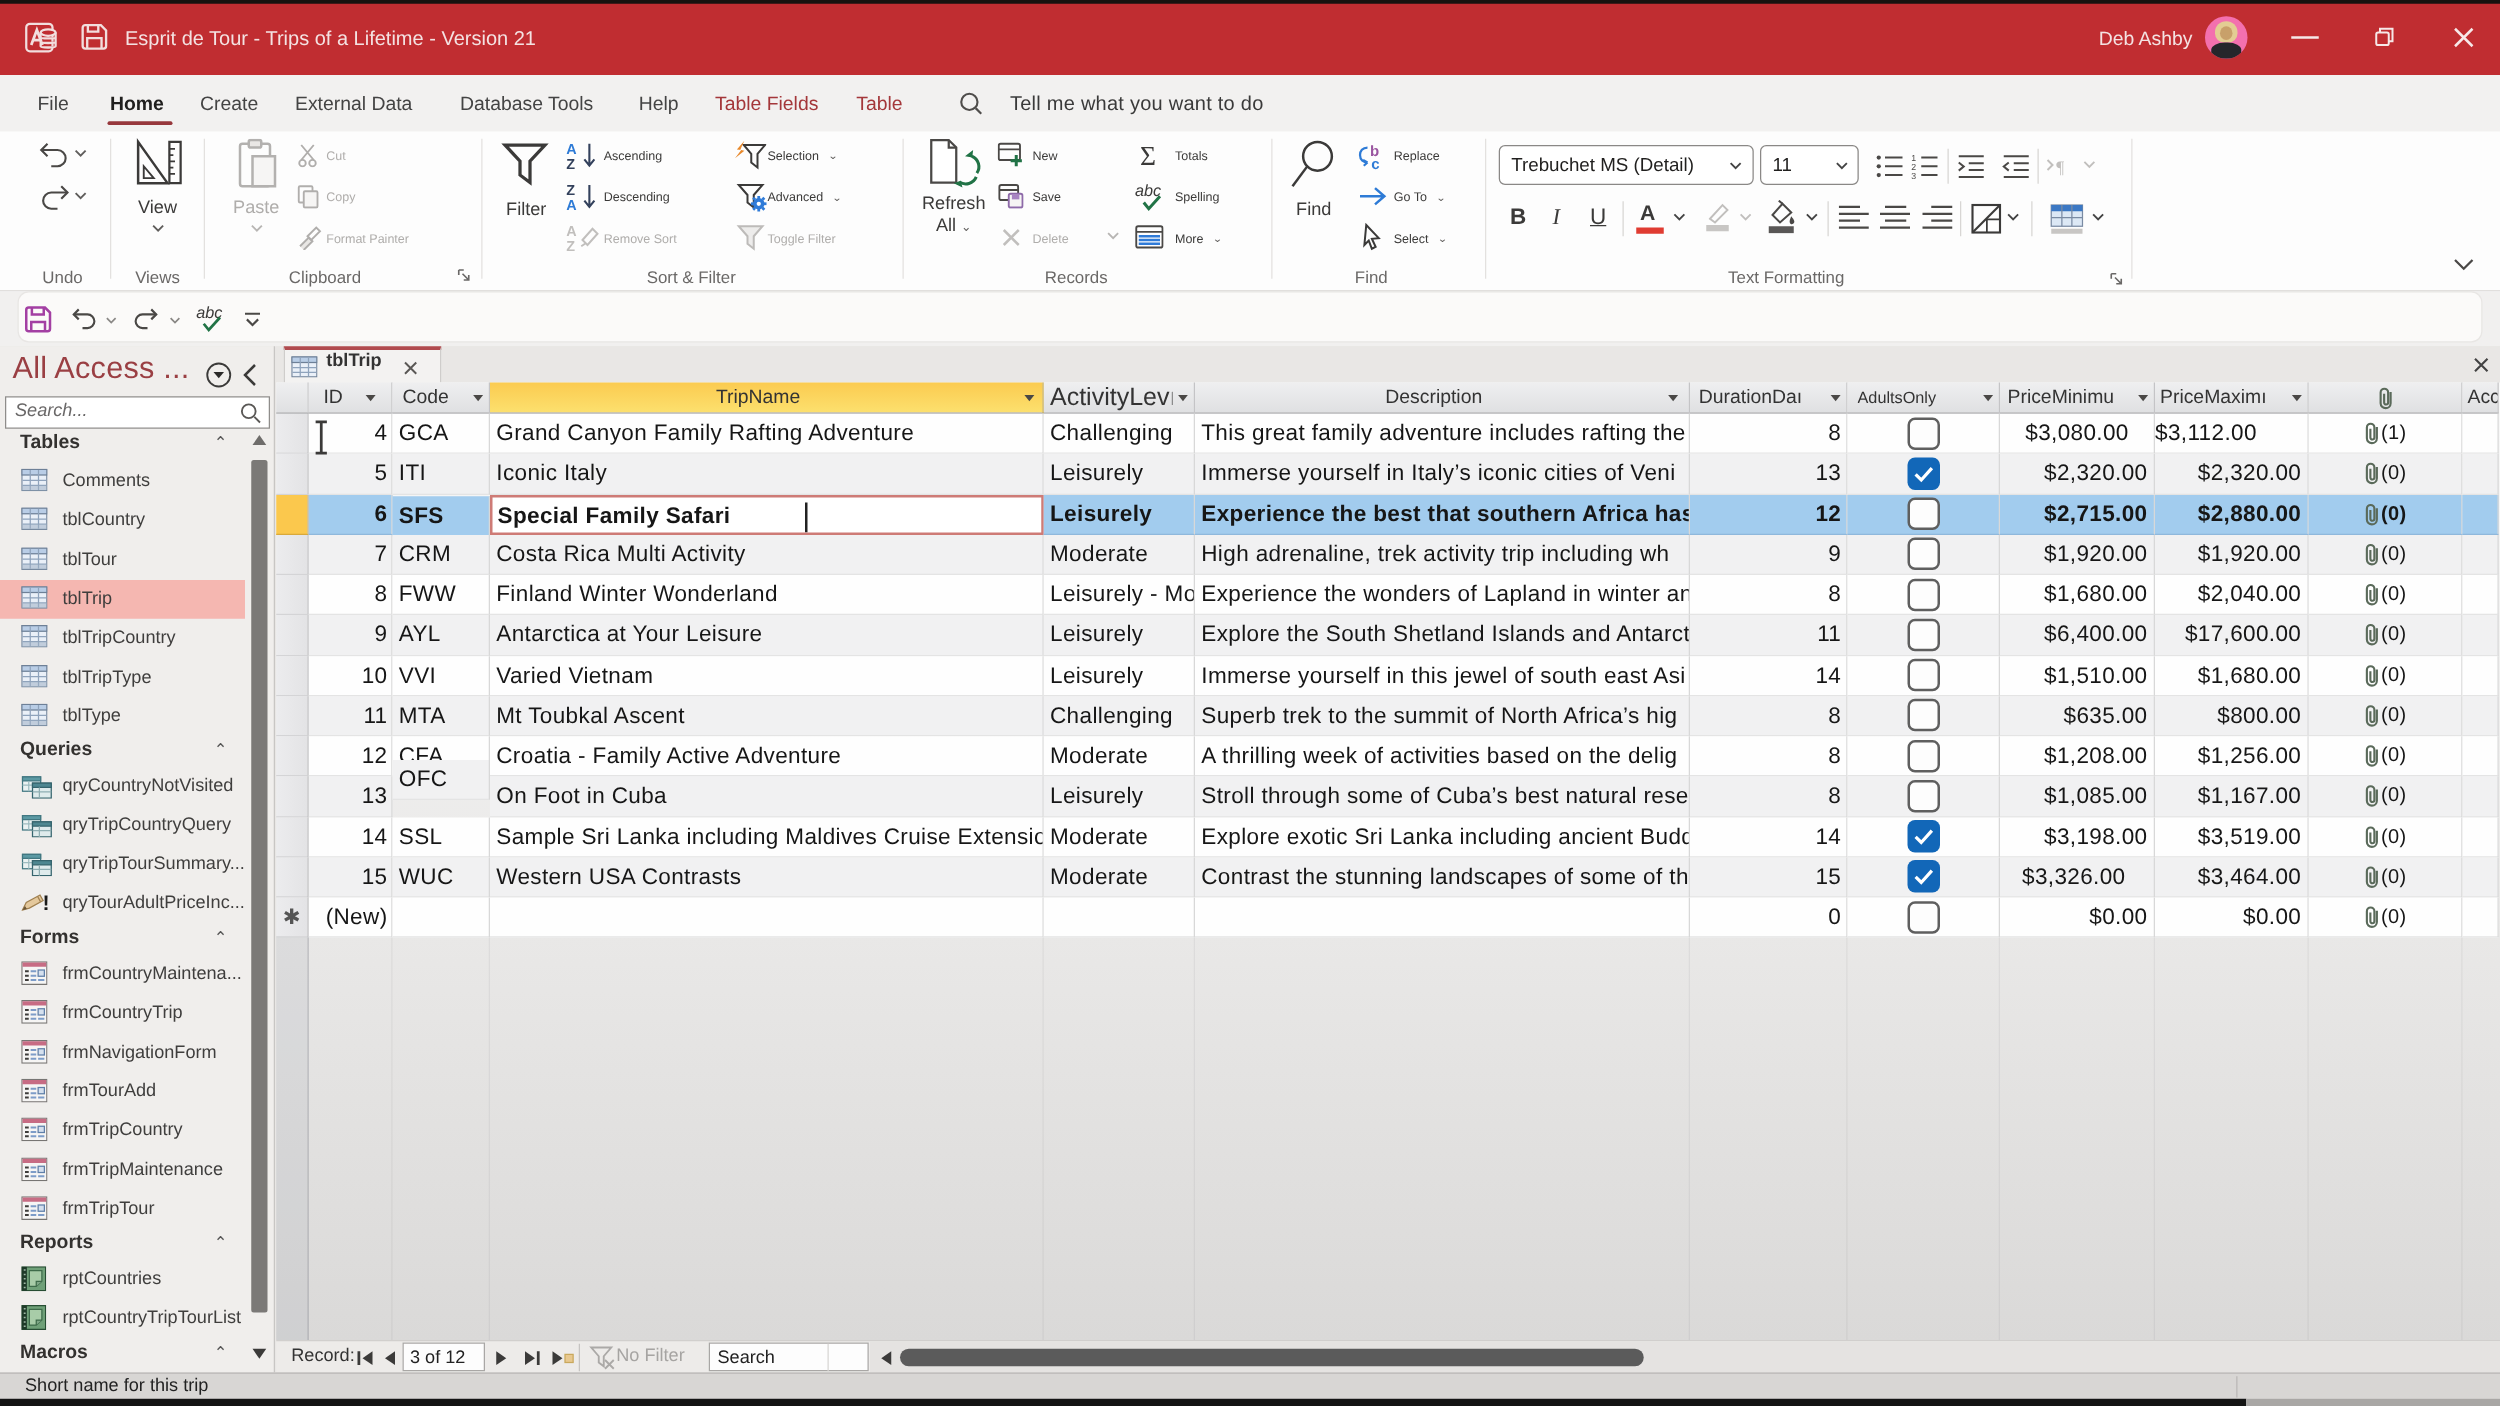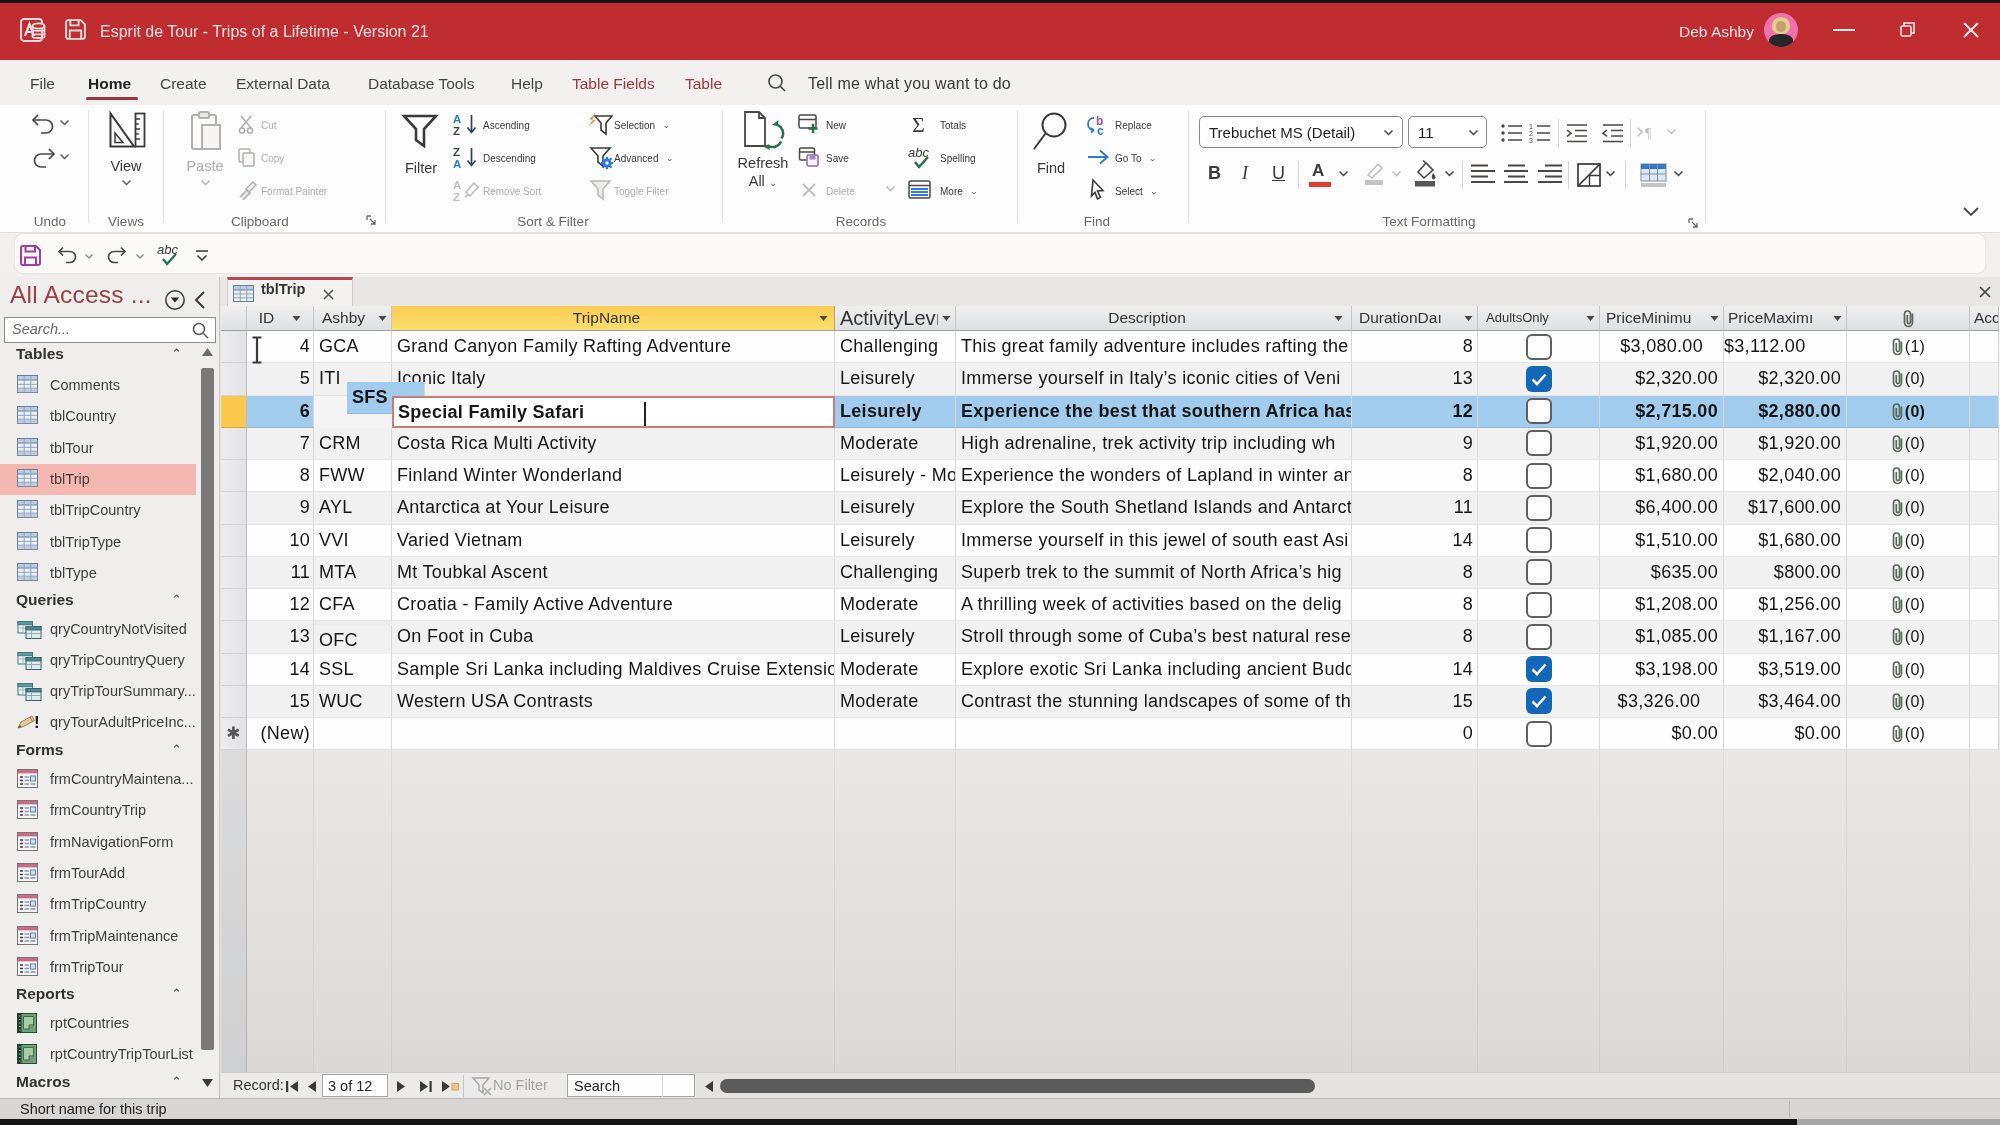--- a/index.html
+++ b/index.html
@@ -714,21 +714,21 @@
         <div style="display:flex;align-items:center;justify-content:center;height:100%">
           <span>ID</span>
           <span style="width:14px"></span>
           <svg width="9" height="7" viewBox="0 0 9 7" style="margin-left:4px">
             <path d="M0.5 1 H8.5 L4.5 6 Z" fill="#4A4846"></path>
           </svg>
         </div>
       </div>
       <div class="abs " style="left:93px;top:0px;width:78px;height:25px;background:linear-gradient(#EFEFF0,#DFE0E2);border-right:1px solid #C4C4C6;border-bottom:1px solid #9FA0A2;font-size:15.5px;letter-spacing:0;color:#333;line-height:24px;white-space:nowrap;overflow:hidden;">
         <div style="display:flex;align-items:center;height:100%;padding-left:8px">
-          <span style="flex:1 1 auto;overflow:hidden">Ashby</span>
+          <span style="flex:1 1 auto;overflow:hidden">Code</span>
           <svg width="9" height="7" viewBox="0 0 9 7" style="margin-left:4px">
             <path d="M0.5 1 H8.5 L4.5 6 Z" fill="#4A4846"></path>
           </svg>
           <span style="width:4px"></span>
         </div>
       </div>
       <div class="abs " style="left:171px;top:0px;width:443px;height:25px;background:linear-gradient(#FBCB50,#FCE06E);border-right:1px solid #C4A43C;border-bottom:1px solid #9FA0A2;font-size:15.5px;letter-spacing:0;color:#333;">
         <div style="display:flex;align-items:center;height:100%;padding:0 6px">
           <span style="flex:1;text-align:center">TripName</span>
           <svg width="9" height="7" viewBox="0 0 9 7" style="margin-left:4px">
@@ -844,21 +844,21 @@
         <div style="display:flex;align-items:center;justify-content:center;height:100%;gap:1px">
           <svg width="13" height="19" viewBox="0 0 13 19" fill="none" stroke="#5A6A5A" stroke-width="1.7">
             <path d="M10.5 4.5 V13.5 a4 4 0 0 1-8 0 V5 a3 3 0 0 1 6 0 V13 a1.6 1.6 0 0 1-3.2 0 V6"></path>
           </svg>
           <span style="font-size:16px">(0)</span>
         </div>
       </div>
       <div class="abs " style="left:1749px;top:57.25px;width:29px;height:32.25px;border-right:1px solid #D8D8D8;border-bottom:1px solid #E4E4E4;background:#F1F1F2;line-height:31.25px;white-space:nowrap;overflow:hidden;"></div>
       <div class="abs " style="left:0px;top:89.5px;width:26px;height:32.25px;background:#FBC84D;border-bottom:1px solid #D9A93B;border-right:1px solid #BDBDBF;"></div>
       <div class="abs " style="left:26px;top:89.5px;width:67px;height:32.25px;border-right:1px solid #D8D8D8;border-bottom:1px solid #8FB8DC;background:#A2CCEE;font-weight:700;line-height:31.25px;white-space:nowrap;overflow:hidden;text-align:right;padding-right:3px;">6</div>
-      <div class="abs " style="left:93px;top:76px;width:78px;height:32.25px;border-right:1px solid #D8D8D8;border-bottom:1px solid #8FB8DC;background:#A2CCEE;font-weight:700;line-height:31.25px;white-space:nowrap;overflow:hidden;padding-left:5px;margin-left:33px;">SFS</div>
+      <div class="abs " style="left:93px;top:91px;width:78px;height:32.25px;border-right:1px solid #D8D8D8;border-bottom:1px solid #8FB8DC;background:#A2CCEE;font-weight:700;line-height:31.25px;white-space:nowrap;overflow:hidden;padding-left:5px;">SFS</div>
       <div class="abs " style="left:171px;top:89.5px;width:443px;height:32.25px;background:#FFF;border:2px solid #CE7B76;line-height:28.25px;font-weight:700;white-space:nowrap;overflow:hidden;padding-left:4px;">Special Family Safari<div class="abs" style="left:250px;top:4px;width:1.5px;height:24px;background:#222"></div></div>
       <div class="abs " style="left:614px;top:89.5px;width:121px;height:32.25px;border-right:1px solid #D8D8D8;border-bottom:1px solid #8FB8DC;background:#A2CCEE;font-weight:700;line-height:31.25px;white-space:nowrap;overflow:hidden;padding-left:5px;">Leisurely</div>
       <div class="abs " style="left:735px;top:89.5px;width:396px;height:32.25px;border-right:1px solid #D8D8D8;border-bottom:1px solid #8FB8DC;background:#A2CCEE;font-weight:700;line-height:31.25px;white-space:nowrap;overflow:hidden;padding-left:5px;">Experience the best that southern Africa has to</div>
       <div class="abs " style="left:1131px;top:89.5px;width:126px;height:32.25px;border-right:1px solid #D8D8D8;border-bottom:1px solid #8FB8DC;background:#A2CCEE;font-weight:700;line-height:31.25px;white-space:nowrap;overflow:hidden;text-align:right;padding-right:4px;">12</div>
       <div class="abs " style="left:1257px;top:89.5px;width:122px;height:32.25px;border-right:1px solid #D8D8D8;border-bottom:1px solid #8FB8DC;background:#A2CCEE;font-weight:700;line-height:31.25px;white-space:nowrap;overflow:hidden;text-align:center;">
         <div style="display:flex;align-items:center;justify-content:center;height:100%">
           <span style="display:inline-block;width:26px;height:26px;border-radius:6px;background:#FDFDFD;border:2.5px solid #5F5F5F"></span>
         </div>
       </div>
       <div class="abs " style="left:1379px;top:89.5px;width:124px;height:32.25px;border-right:1px solid #D8D8D8;border-bottom:1px solid #8FB8DC;background:#A2CCEE;font-weight:700;line-height:31.25px;white-space:nowrap;overflow:hidden;text-align:right;padding-right:5px;">$2,715.00</div>
@@ -1005,21 +1005,21 @@
         <div style="display:flex;align-items:center;justify-content:center;height:100%;gap:1px">
           <svg width="13" height="19" viewBox="0 0 13 19" fill="none" stroke="#5A6A5A" stroke-width="1.7">
             <path d="M10.5 4.5 V13.5 a4 4 0 0 1-8 0 V5 a3 3 0 0 1 6 0 V13 a1.6 1.6 0 0 1-3.2 0 V6"></path>
           </svg>
           <span style="font-size:16px">(0)</span>
         </div>
       </div>
       <div class="abs " style="left:1749px;top:283px;width:29px;height:32.25px;border-right:1px solid #D8D8D8;border-bottom:1px solid #E4E4E4;background:#FEFEFE;line-height:31.25px;white-space:nowrap;overflow:hidden;"></div>
       <div class="abs " style="left:0px;top:315.25px;width:26px;height:32.25px;background:linear-gradient(90deg,#ECECEE,#E3E3E5);border-bottom:1px solid #D4D4D6;border-right:1px solid #BDBDBF;"></div>
       <div class="abs " style="left:26px;top:315.25px;width:67px;height:32.25px;border-right:1px solid #D8D8D8;border-bottom:1px solid #E4E4E4;background:#F1F1F2;line-height:31.25px;white-space:nowrap;overflow:hidden;text-align:right;padding-right:3px;">13</div>
-      <div class="abs " style="left:93px;top:319px;width:78px;height:32.25px;border-right:1px solid #D8D8D8;border-bottom:1px solid #E4E4E4;background:#F1F1F2;line-height:31.25px;white-space:nowrap;overflow:hidden;padding-left:5px;">OFC</div>
+      <div class="abs " style="left:93px;top:302px;width:78px;height:32.25px;border-right:1px solid #D8D8D8;border-bottom:1px solid #E4E4E4;background:#F1F1F2;line-height:31.25px;white-space:nowrap;overflow:hidden;padding-left:5px;">OFC</div>
       <div class="abs " style="left:171px;top:315.25px;width:443px;height:32.25px;border-right:1px solid #D8D8D8;border-bottom:1px solid #E4E4E4;background:#F1F1F2;line-height:31.25px;white-space:nowrap;overflow:hidden;padding-left:5px;">On Foot in Cuba</div>
       <div class="abs " style="left:614px;top:315.25px;width:121px;height:32.25px;border-right:1px solid #D8D8D8;border-bottom:1px solid #E4E4E4;background:#F1F1F2;line-height:31.25px;white-space:nowrap;overflow:hidden;padding-left:5px;">Leisurely</div>
       <div class="abs " style="left:735px;top:315.25px;width:396px;height:32.25px;border-right:1px solid #D8D8D8;border-bottom:1px solid #E4E4E4;background:#F1F1F2;line-height:31.25px;white-space:nowrap;overflow:hidden;padding-left:5px;">Stroll through some of Cuba’s best natural rese</div>
       <div class="abs " style="left:1131px;top:315.25px;width:126px;height:32.25px;border-right:1px solid #D8D8D8;border-bottom:1px solid #E4E4E4;background:#F1F1F2;line-height:31.25px;white-space:nowrap;overflow:hidden;text-align:right;padding-right:4px;">8</div>
       <div class="abs " style="left:1257px;top:315.25px;width:122px;height:32.25px;border-right:1px solid #D8D8D8;border-bottom:1px solid #E4E4E4;background:#F1F1F2;line-height:31.25px;white-space:nowrap;overflow:hidden;text-align:center;">
         <div style="display:flex;align-items:center;justify-content:center;height:100%">
           <span style="display:inline-block;width:26px;height:26px;border-radius:6px;background:#FDFDFD;border:2.5px solid #5F5F5F"></span>
         </div>
       </div>
       <div class="abs " style="left:1379px;top:315.25px;width:124px;height:32.25px;border-right:1px solid #D8D8D8;border-bottom:1px solid #E4E4E4;background:#F1F1F2;line-height:31.25px;white-space:nowrap;overflow:hidden;text-align:right;padding-right:5px;">$1,085.00</div>

